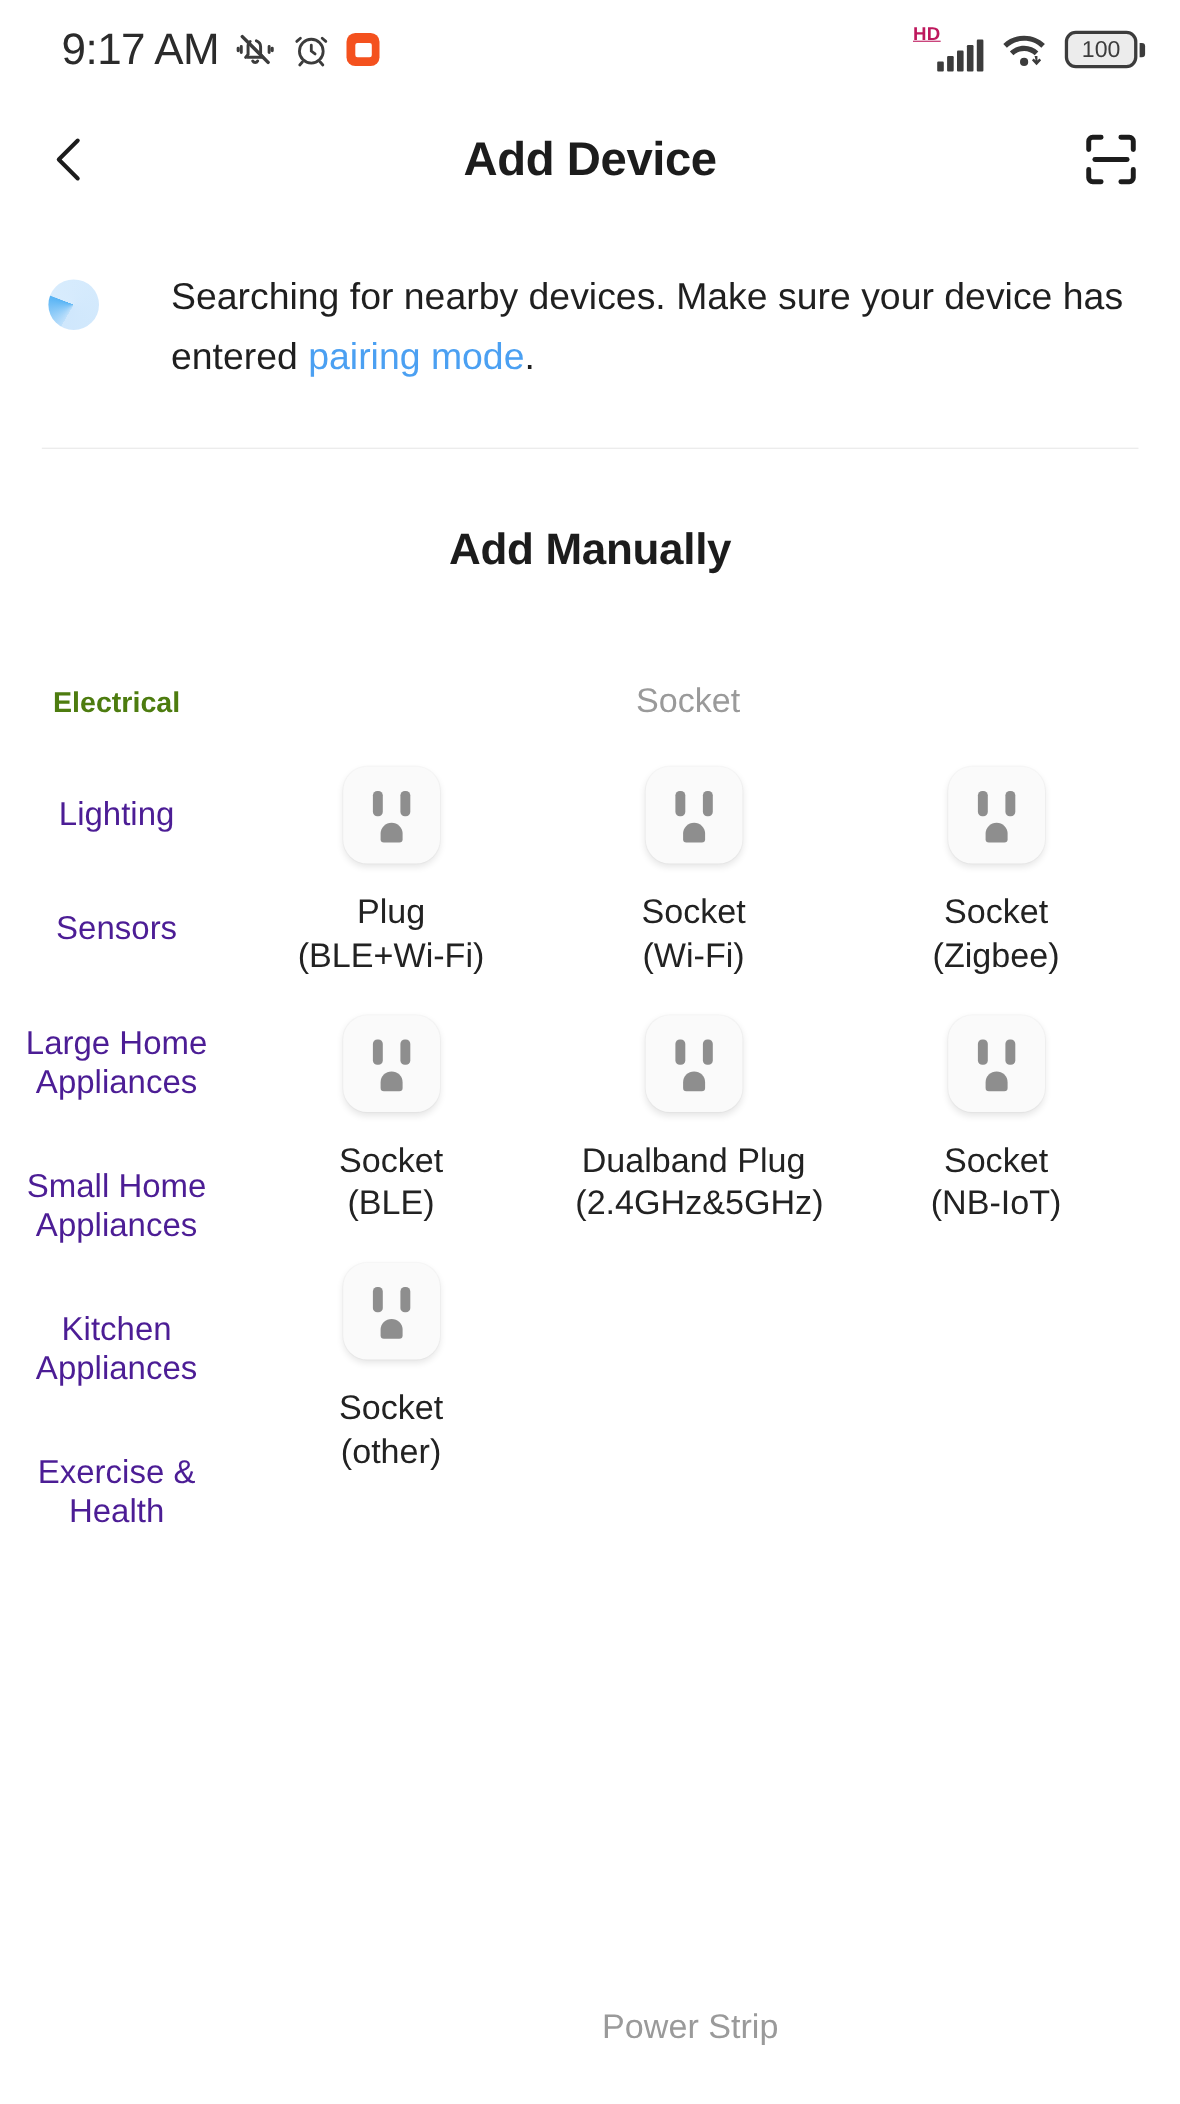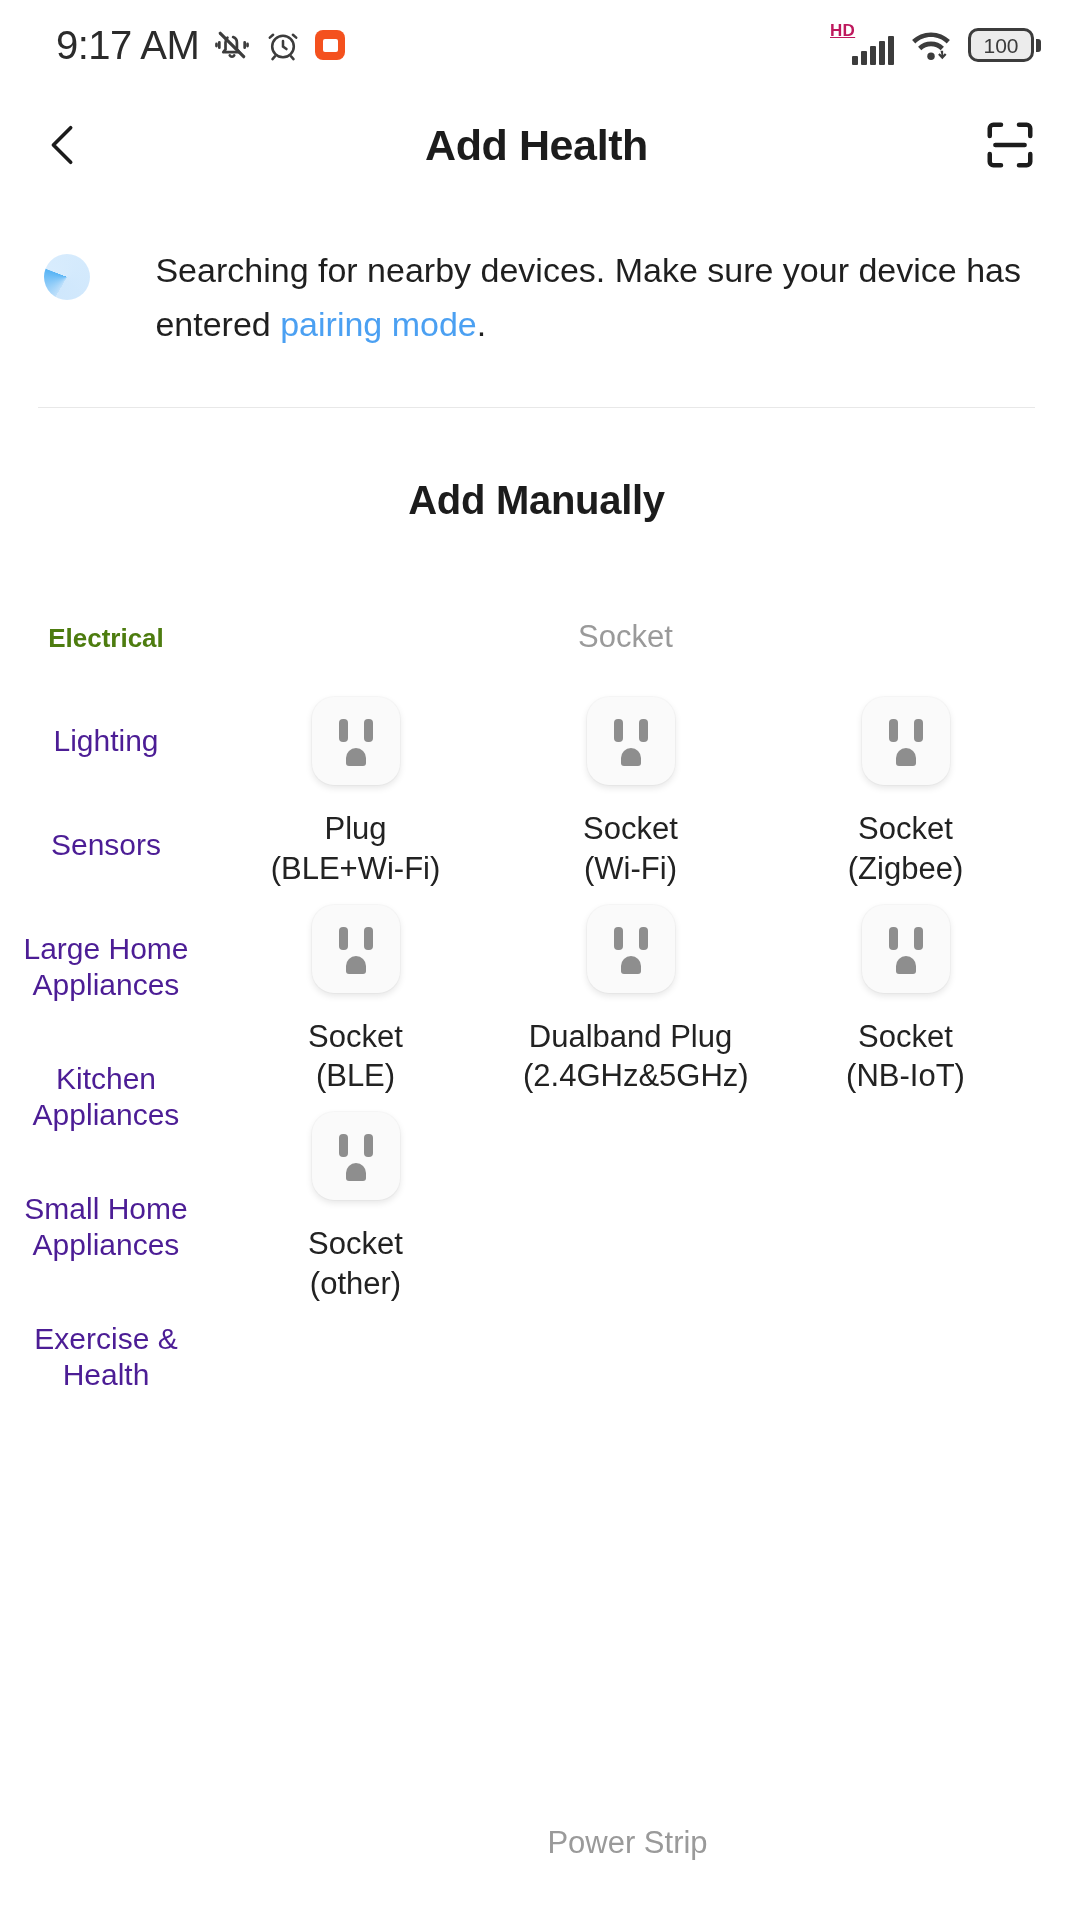--- a/index.html
+++ b/index.html
@@ -182,21 +182,21 @@
   .group-title {
     text-align: center;
     font-size: 31px;
     color: #9a9a9a;
     margin-bottom: 42px;
     margin-left: -10px;
   }
   .grid {
     display: grid;
     grid-template-columns: repeat(3, 1fr);
-    row-gap: 16px;
+    row-gap: 34px;
   }
   .tile {
     display: flex;
     flex-direction: column;
     align-items: center;
   }
   .tile-icon {
     width: 88px; height: 88px;
     border-radius: 22px;
     background: #fafafa;
@@ -304,21 +304,21 @@
   </div>
 </div>
 
 <div class="app-bar">
   <div class="back-btn">
     <svg viewBox="0 0 24 24" width="46" height="52">
       <path d="M16 3 L7 12 L16 21" fill="none" stroke="#1c1c1c" stroke-width="1.9" stroke-linecap="round" stroke-linejoin="round"></path>
     </svg>
   </div>
 
-  <div class="app-title">Add Health</div>
+  <div class="app-title">Add Device</div>
 
   <div class="scan-btn">
     <svg viewBox="0 0 24 24" width="54" height="54">
       <g fill="none" stroke="#1c1c1c" stroke-width="2" stroke-linecap="round" stroke-linejoin="round">
         <path d="M3 8V4.6A1.6 1.6 0 0 1 4.6 3H8"></path>
         <path d="M16 3h3.4A1.6 1.6 0 0 1 21 4.6V8"></path>
         <path d="M21 16v3.4a1.6 1.6 0 0 1-1.6 1.6H16"></path>
         <path d="M8 21H4.6A1.6 1.6 0 0 1 3 19.4V16"></path>
         <path d="M5.5 12h13"></path>
       </g>
@@ -340,23 +340,23 @@
 <div class="add-manually">Add Manually</div>
 
 <div class="content">
 
   <div class="sidebar">
     <div class="side-item active">Electrical</div>
     <div class="side-item">Lighting</div>
     <div class="side-item">Sensors</div>
     <div class="side-item two-line">Large Home
 Appliances</div>
+    <div class="side-item two-line">Small Home
+Appliances</div>
     <div class="side-item two-line">Kitchen
-Appliances</div>
-    <div class="side-item two-line">Small Home
 Appliances</div>
     <div class="side-item two-line">Exercise &amp;
 Health</div>
   </div>
 
   <div class="panel">
     <div class="group-title">Socket</div>
 
     <div class="grid">
 

